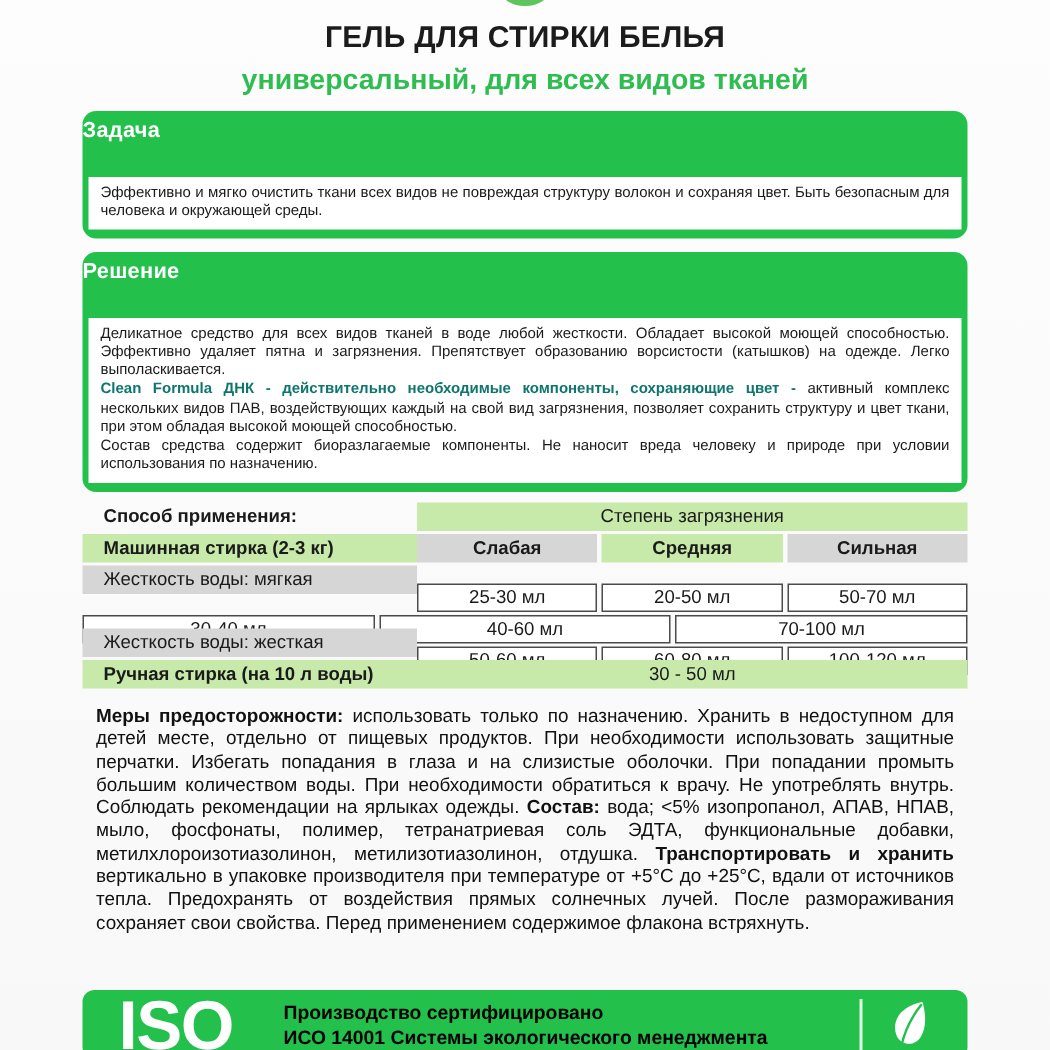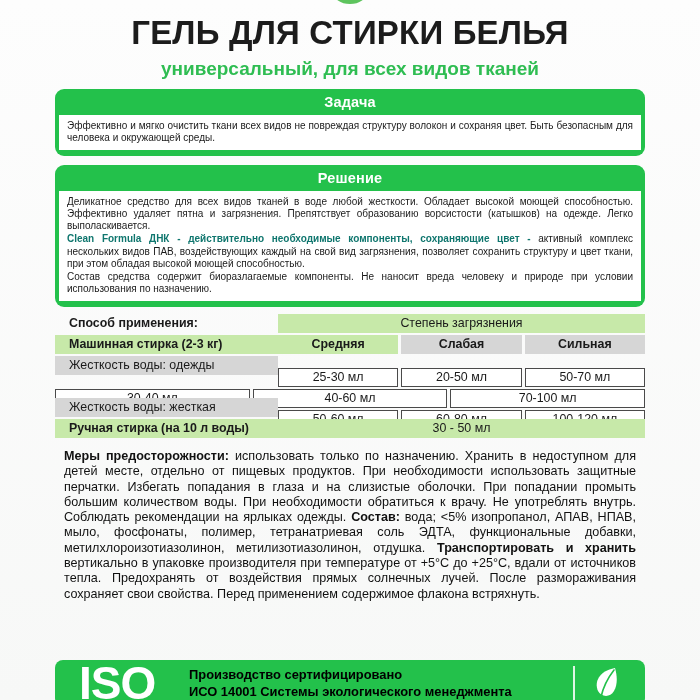--- a/index.html
+++ b/index.html
@@ -33,21 +33,21 @@
     height: 24px;
     border: 4px solid #5ec45e;
     border-radius: 50%;
     box-sizing: border-box;
   }
 
   
   .title {
     margin: 14px 0 0 0;
     text-align: center;
-    font-size: 33px;
+    font-size: 20px;
     font-weight: bold;
     letter-spacing: 0.2px;
     color: #1c1c1c;
     font-family: "Liberation Sans", sans-serif;
   }
   .subtitle {
     margin: 6px 0 0 0;
     text-align: center;
     font-size: 19px;
     font-weight: bold;
@@ -57,25 +57,25 @@
   
   .panel {
     margin: 9px 55px 0 55px;
     background: #23c14b;
     border-radius: 9px;
     padding: 0 0 6px 0;
     box-sizing: border-box;
     overflow: hidden;
   }
   .panel-head {
-    text-align: center;
+    text-align: left;
     color: #ffffff;
     font-weight: bold;
     font-size: 14.5px;
-    padding: 5px 0 5px 0;
+    padding: 5px 0 23px 0;
     letter-spacing: .2px;
   }
   .panel-body {
     background: #ffffff;
     margin: 0 4px;
     padding: 5px 8px 6px 8px;
     font-size: 10px;
     line-height: 1.21;
     text-align: justify;
     color: #1a1a1a;
@@ -234,28 +234,28 @@
   <div class="trow">
     <div class="cell-label head">Способ применения:</div>
     <div class="cols">
       <div class="col-wide">Степень загрязнения</div>
     </div>
   </div>
 
   <div class="trow">
     <div class="cell-label green">Машинная стирка (2-3 кг)</div>
     <div class="cols">
+      <div class="col gray head">Слабая</div>
       <div class="col green head">Средняя</div>
-      <div class="col gray head">Слабая</div>
       <div class="col gray head">Сильная</div>
     </div>
   </div>
 
   <div class="trow">
-    <div class="cell-label gray">Жесткость воды: одежды</div>
+    <div class="cell-label gray">Жесткость воды: мягкая</div>
     <div class="cols">
       <div class="col">
           <div class="boxval">25-30 мл</div>
         </div>
       <div class="col">
           <div class="boxval">20-50 мл</div>
         </div>
       <div class="col">
           <div class="boxval">50-70 мл</div>
         </div>

